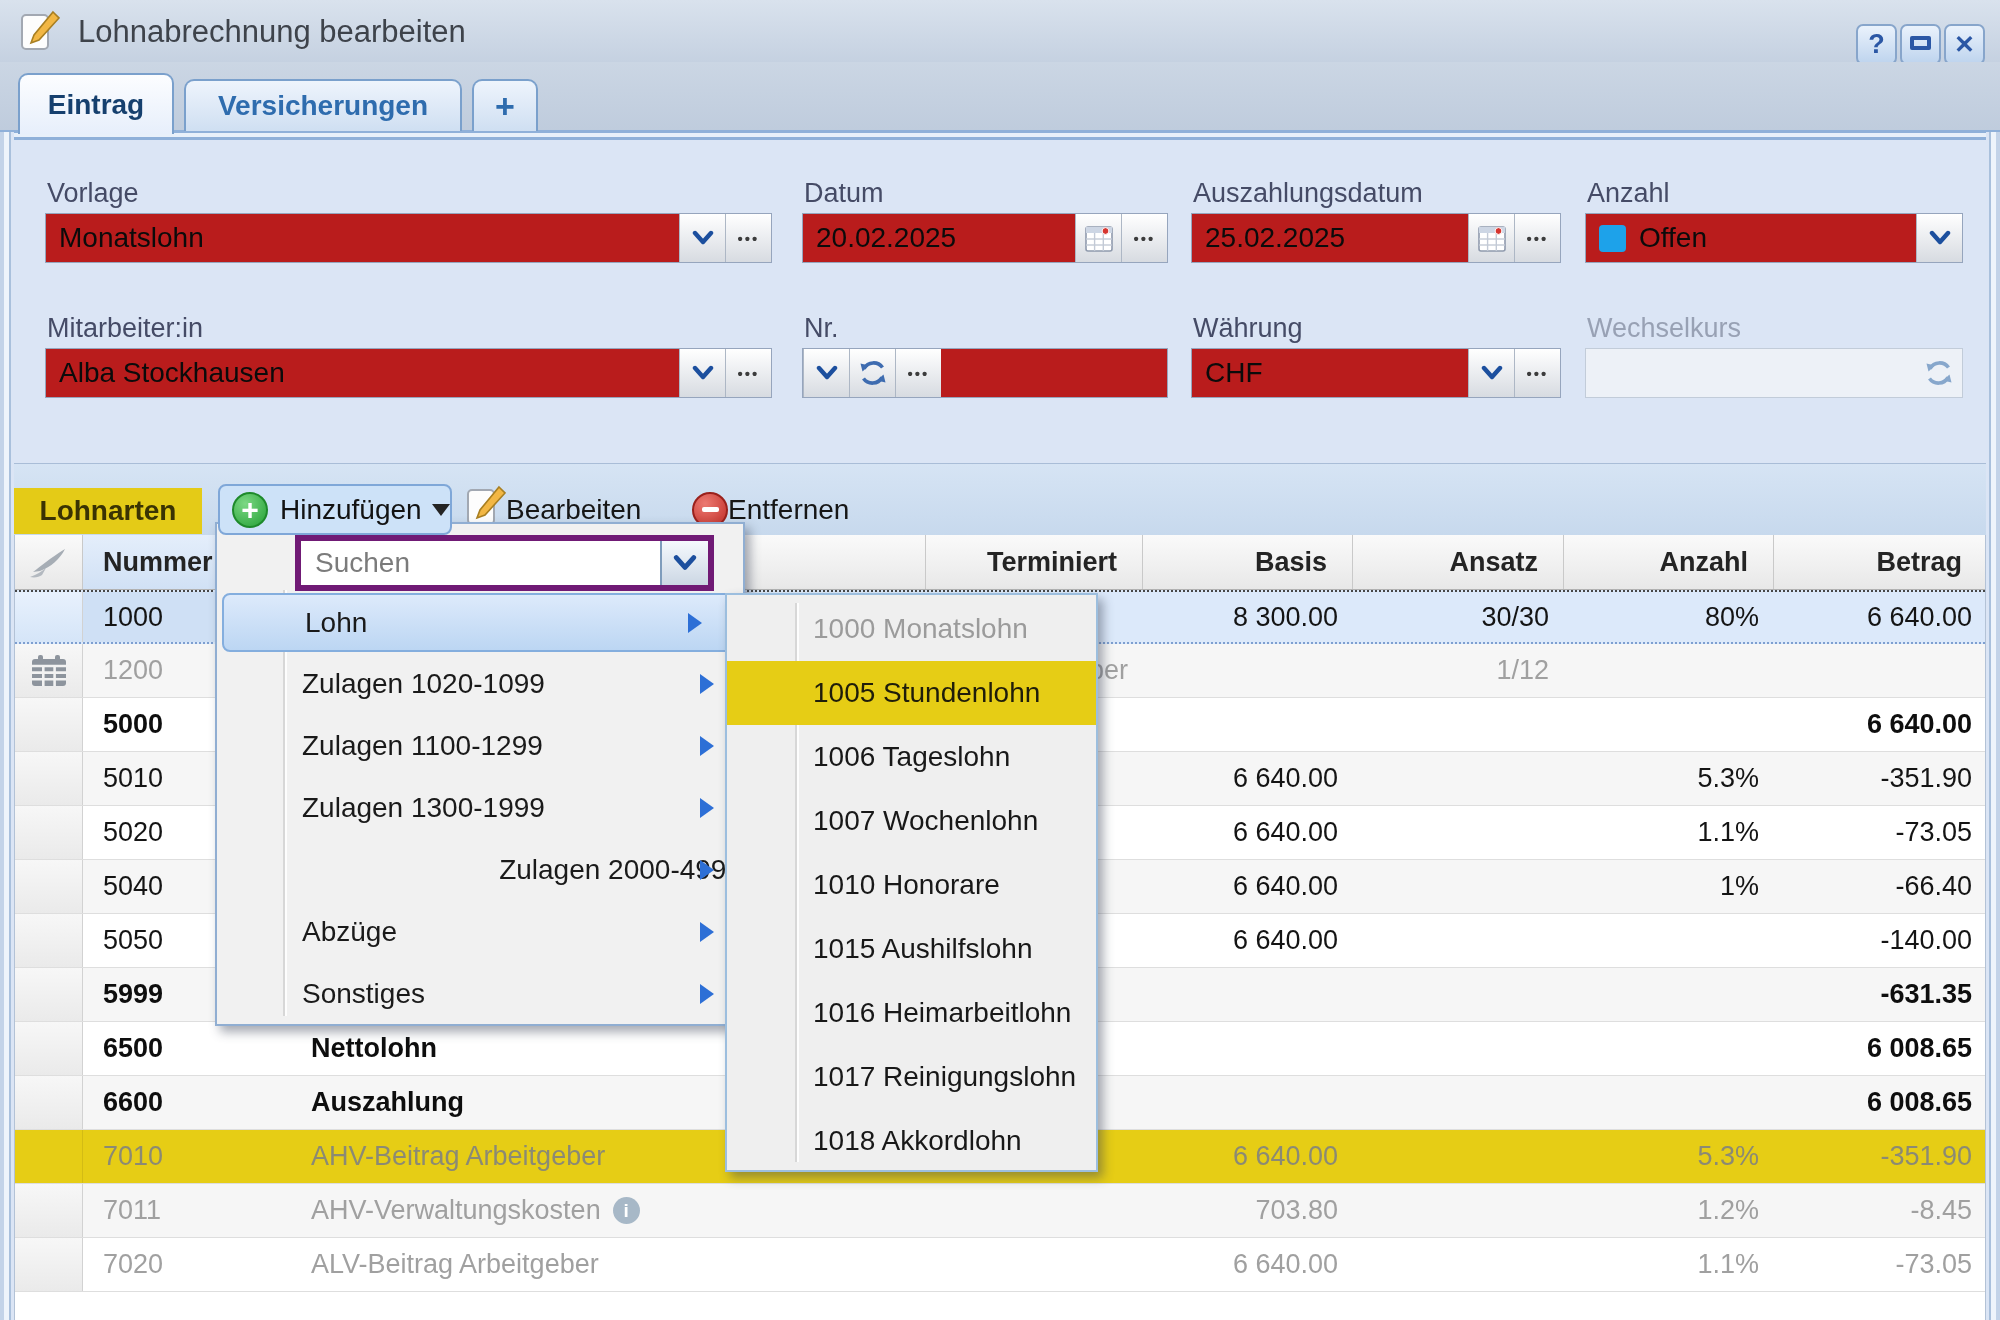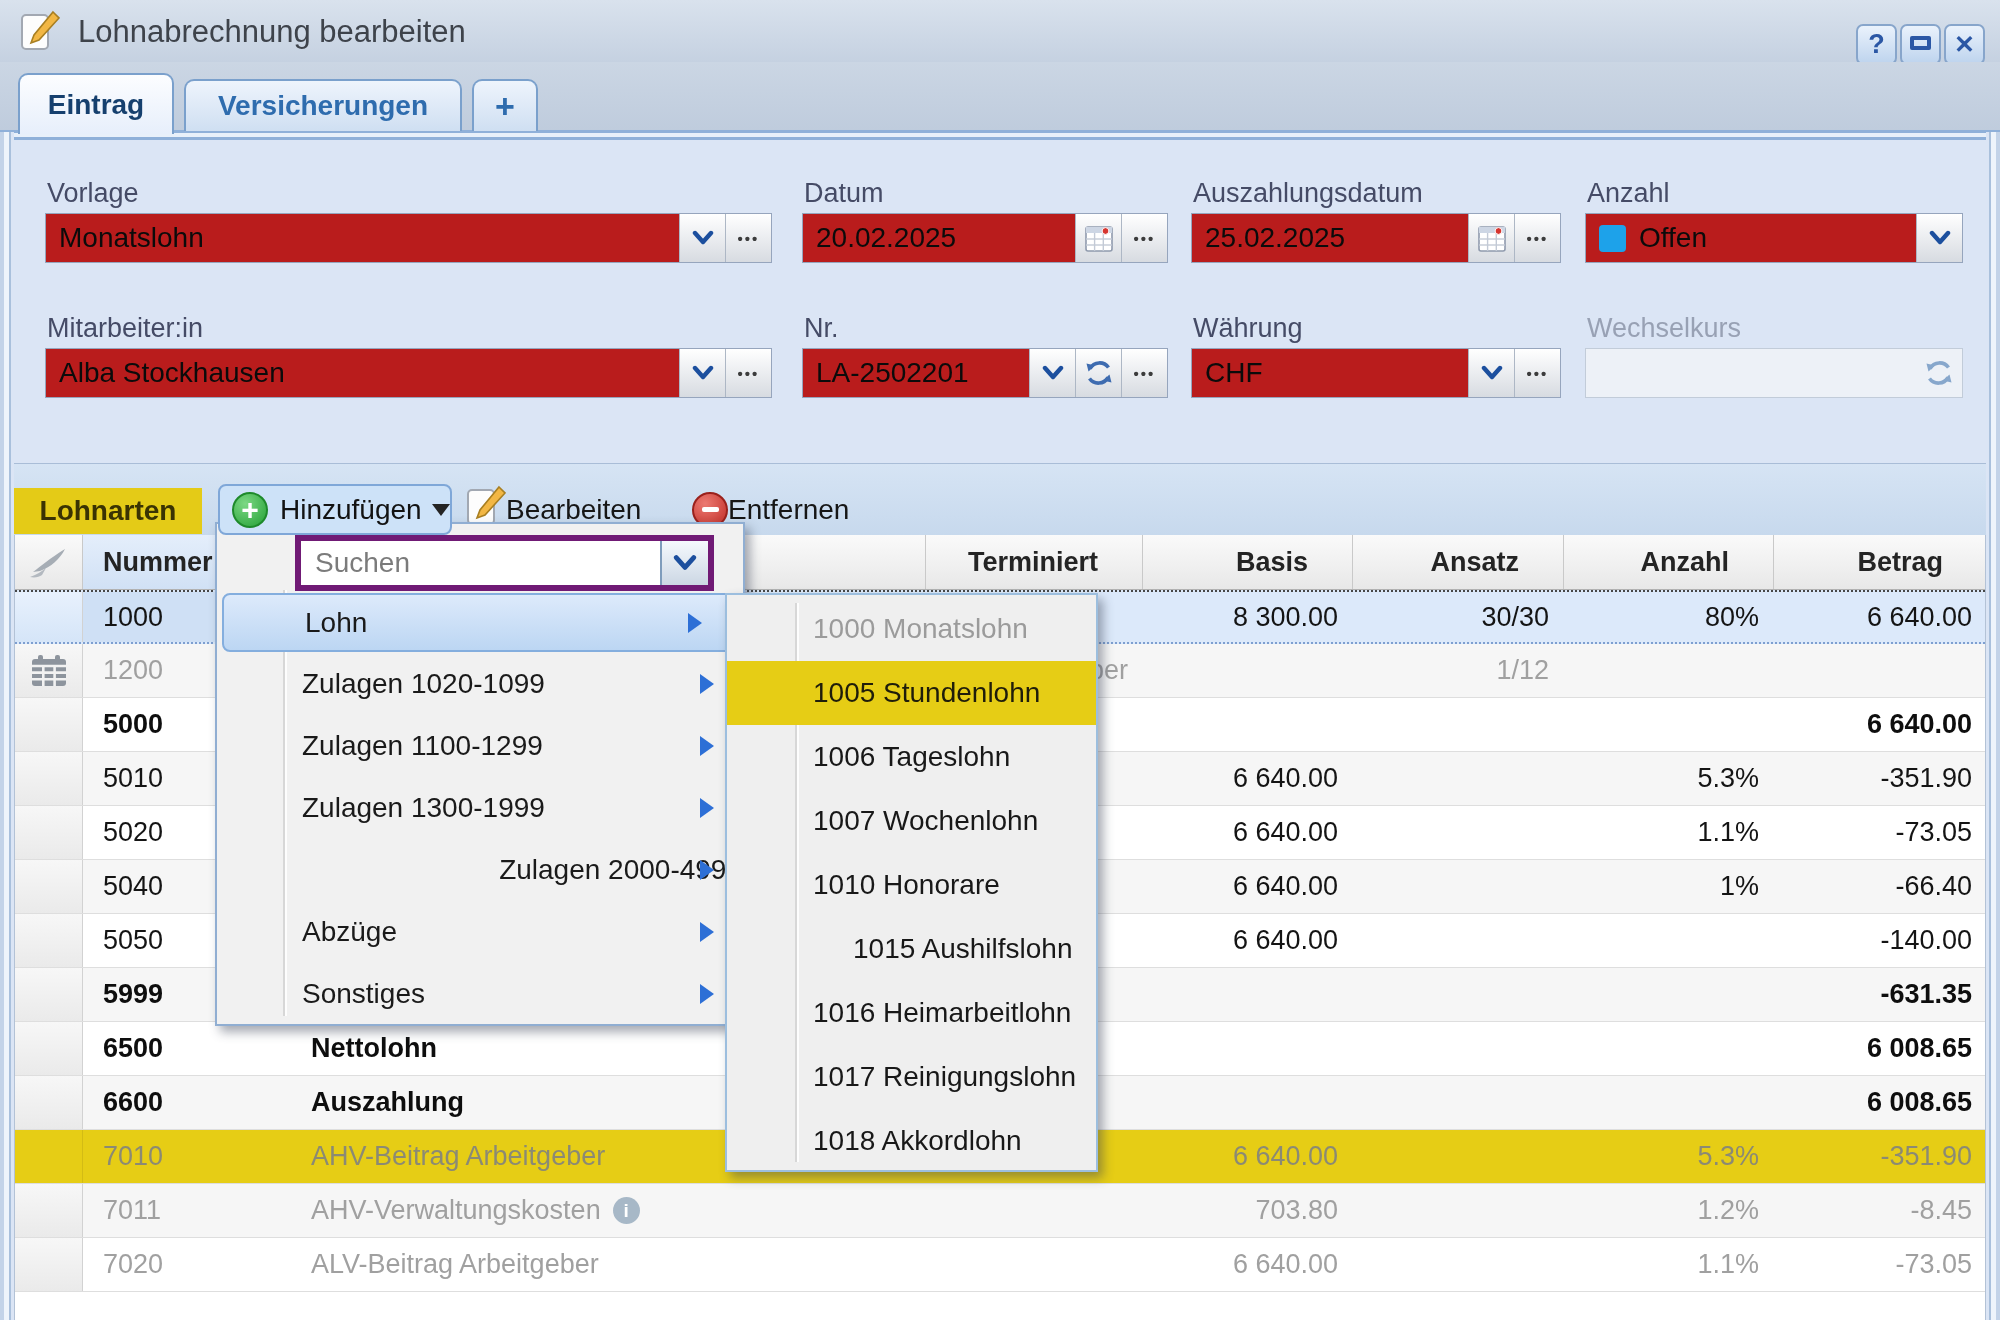--- a/index.html
+++ b/index.html
@@ -64,21 +64,21 @@
   #tool-edit{left:452px}
   #tool-remove{left:678px}
   .tool-item .lbl{margin-left:0}
 
   
   .table{position:absolute;left:14px;top:535px;width:1972px;background:#fff;
          border-left:1px solid #b3c2d6;border-right:1px solid #b3c2d6}
   .grid{display:grid;grid-template-columns:68px 133px 710px 217px 210px 211px 210px 213px}
   .thead{height:55px;background:linear-gradient(#fafafa,#e8e8e8);border-bottom:1px solid #b2b2b2;
          font-size:27px;font-weight:600;color:#242424}
-  .th{display:flex;align-items:center;justify-content:flex-end;padding-right:44px;border-right:1px solid #c9c9c9;overflow:hidden}
+  .th{display:flex;align-items:center;justify-content:flex-end;padding-right:25px;border-right:1px solid #c9c9c9;overflow:hidden}
   .th:last-child{border-right:none}
   .th.left{justify-content:flex-start;padding-left:20px;padding-right:0}
   .th.c0{justify-content:center;padding:0}
   .th.colsel{background:linear-gradient(#e4eefb,#d1e1f5)}
   .trow{height:54px;border-bottom:1px solid #dedede;font-size:27px;background:#fff}
   .trow.alt{background:#f6f6f6}
   .cell{display:flex;align-items:center;white-space:nowrap;overflow:hidden}
   .cell.r{justify-content:flex-end;padding-right:15px}
   .cell.num{padding-left:20px}
   .cell.bez{padding-left:95px}
@@ -215,21 +215,20 @@
   <span class="fbtn">
       <svg width="22" height="16" viewBox="0 0 22 16">
         <path d="M3 3 L11 12 L19 3" fill="none" stroke="#1c4f9e" stroke-width="4.4" stroke-linecap="round" stroke-linejoin="round"></path>
       </svg>
     </span>
   <span class="fbtn dots">•••</span>
 </div>
 
 <div class="flabel" id="lbl-nr">Nr.</div>
 <div class="fctrl" id="ctl-nr">
-  <span class="fval">LA-2502201</span>
   <span class="fbtn">
       <svg width="22" height="16" viewBox="0 0 22 16">
         <path d="M3 3 L11 12 L19 3" fill="none" stroke="#1c4f9e" stroke-width="4.4" stroke-linecap="round" stroke-linejoin="round"></path>
       </svg>
     </span>
   <span class="fbtn">
       <svg width="30" height="30" viewBox="0 0 30 30">
         <g fill="none" stroke="#3e6cb0" stroke-width="3.6">
           <path d="M24.5 9.5 A11 11 0 0 0 6 10.5"></path>
           <path d="M5.5 20.5 A11 11 0 0 0 24 19.5"></path>
@@ -496,21 +495,21 @@
 </div>
 
 <div class="submenu">
   <div class="smenu-gutter"></div>
   <div id="submenu-items">
       <div class="smitem disabled" style="top: 2px;">1000 Monatslohn</div>
       <div class="smitem hl" style="top: 66px;">1005 Stundenlohn</div>
       <div class="smitem" style="top: 130px;">1006 Tageslohn</div>
       <div class="smitem" style="top: 194px;">1007 Wochenlohn</div>
       <div class="smitem" style="top: 258px;">1010 Honorare</div>
-      <div class="smitem" style="top: 322px; margin-left: 40px;">1015 Aushilfslohn</div>
+      <div class="smitem" style="top: 322px;">1015 Aushilfslohn</div>
       <div class="smitem" style="top: 386px;">1016 Heimarbeitlohn</div>
       <div class="smitem" style="top: 450px;">1017 Reinigungslohn</div>
       <div class="smitem" style="top: 514px;">1018 Akkordlohn</div>
     </div>
 </div>
 
 <div class="edge l"></div>
 <div class="edge r"></div>
 
 </body></html>

